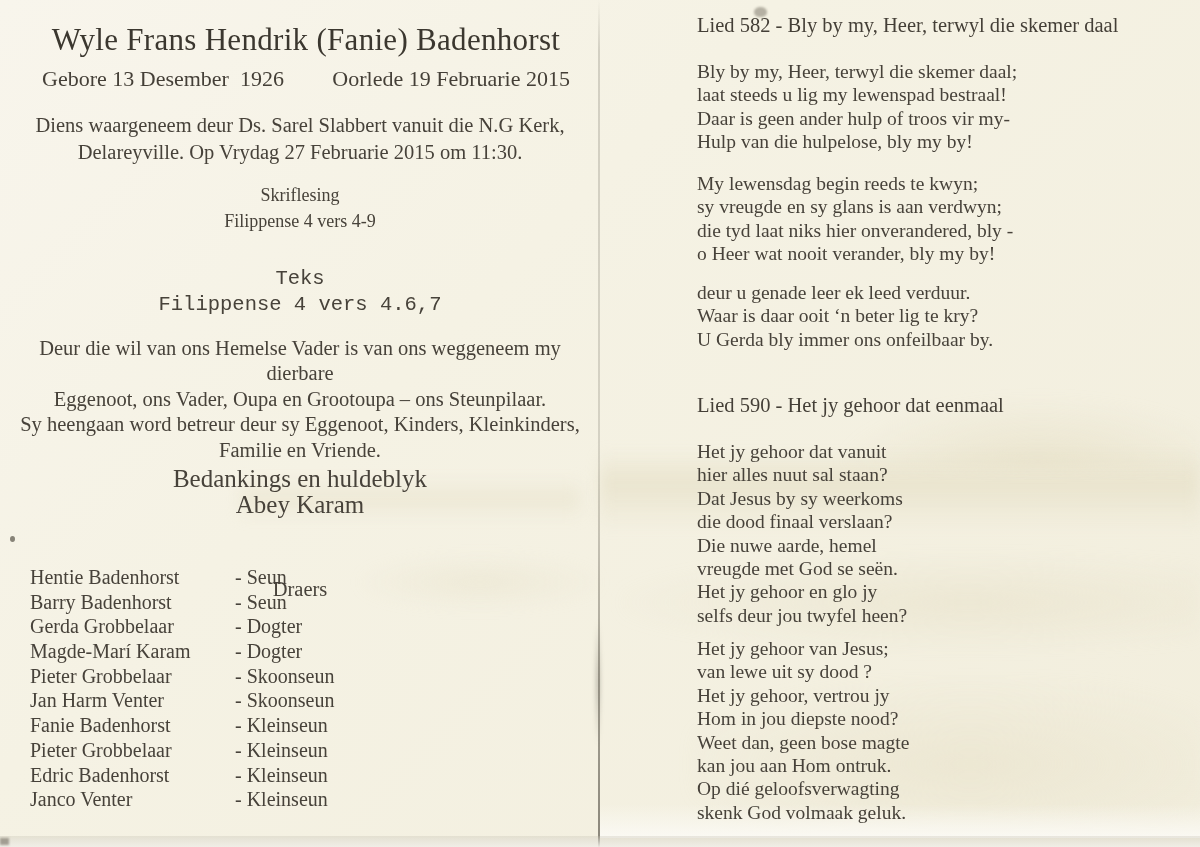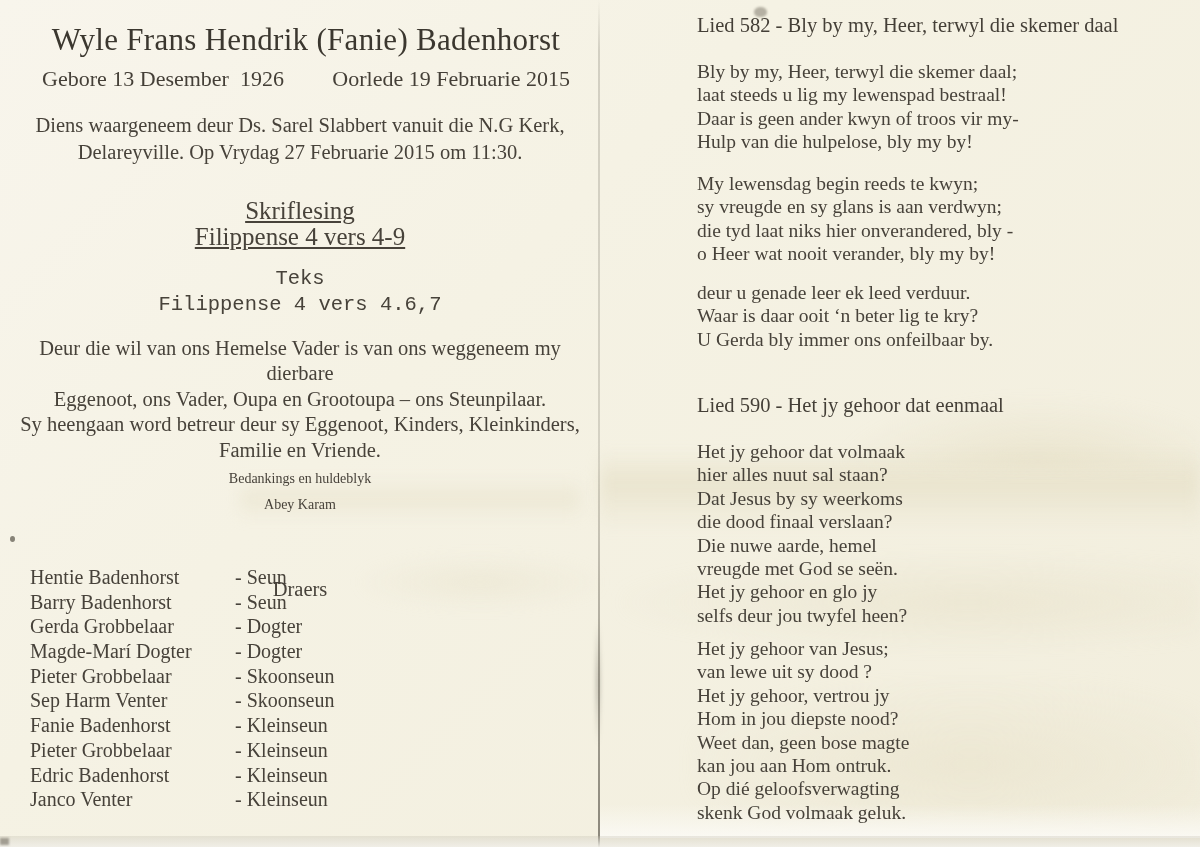--- a/index.html
+++ b/index.html
@@ -43,24 +43,24 @@
   .page-left{left:0;width:600px;}
   .page-right{left:600px;width:600px;border-radius:15px;}
   .abs{position:absolute;}
   .center{text-align:center;}
   
   .header{left:42px;top:22px;width:528px;}
   .title{font-size:31px;color:#3b372f;letter-spacing:.3px;white-space:nowrap;}
   .dates{display:flex;justify-content:space-between;margin-top:8px;font-size:22px;color:#443f37;}
   .dates span{white-space:pre;}
   .service{left:30px;top:112px;width:540px;font-size:20.5px;line-height:27px;}
-  .reading{left:30px;top:198px;width:540px;font-size:25px;line-height:26px;text-decoration:underline;}
+  .reading{left:30px;top:182px;width:540px;font-size:18px;line-height:26px;}
   .teks{left:30px;top:266px;width:540px;font-size:20.5px;line-height:26px;font-family:Liberation Mono, monospace;}
   .tribute{left:14px;top:336px;width:572px;font-size:20.5px;line-height:25.4px;}
-  .thanks{left:30px;top:466px;width:540px;font-size:14px;line-height:26px;}
+  .thanks{left:30px;top:466px;width:540px;font-size:25px;line-height:26px;}
   .bearers-heading{left:30px;top:542px;width:540px;font-size:20.5px;margin-top:36px;}
   .bearers{left:30px;top:566px;width:540px;font-size:20px;}
   .bearer-row{height:24.7px;white-space:nowrap;}
   .bearer-name{display:inline-block;width:200px;}
   
   .hymns{left:97px;top:0;width:460px;font-size:19.5px;}
   .hymn-title{position:absolute;white-space:nowrap;font-size:20.5px;color:#443f37;}
   .h1t{top:14px;}
   .h2t{top:394px;}
   .stanza{position:absolute;line-height:23.4px;white-space:nowrap;}
@@ -128,29 +128,29 @@
     </div>
     <div class="bearer-row">
       <span class="bearer-name">Barry Badenhorst</span>
       <span>- Seun</span>
     </div>
     <div class="bearer-row">
       <span class="bearer-name">Gerda Grobbelaar</span>
       <span>- Dogter</span>
     </div>
     <div class="bearer-row">
-      <span class="bearer-name">Magde-Marí Dogter</span>
+      <span class="bearer-name">Magde-Marí Karam</span>
       <span>- Dogter</span>
     </div>
     <div class="bearer-row">
       <span class="bearer-name">Pieter Grobbelaar</span>
       <span>- Skoonseun</span>
     </div>
     <div class="bearer-row">
-      <span class="bearer-name">Sep Harm Venter</span>
+      <span class="bearer-name">Jan Harm Venter</span>
       <span>- Skoonseun</span>
     </div>
     <div class="bearer-row">
       <span class="bearer-name">Fanie Badenhorst</span>
       <span>- Kleinseun</span>
     </div>
     <div class="bearer-row">
       <span class="bearer-name">Pieter Grobbelaar</span>
       <span>- Kleinseun</span>
     </div>
@@ -168,41 +168,41 @@
 
 <div class="page page-right">
   <div class="abs hymns" style="height:847px;">
 
     <div class="hymn-title h1t">Lied 582 - Bly by my, Heer, terwyl die skemer daal</div>
     <div class="smudge"></div>
 
     <div class="stanza s1">
       <div>Bly by my, Heer, terwyl die skemer daal;</div>
       <div>laat steeds u lig my lewenspad bestraal!</div>
-      <div>Daar is geen ander kwyn of troos vir my-</div>
+      <div>Daar is geen ander hulp of troos vir my-</div>
       <div>Hulp van die hulpelose, bly my by!</div>
     </div>
 
     <div class="stanza s2">
       <div>My lewensdag begin reeds te kwyn;</div>
       <div>sy vreugde en sy glans is aan verdwyn;</div>
       <div>die tyd laat niks hier onverandered, bly -</div>
       <div>o Heer wat nooit verander, bly my by!</div>
     </div>
 
     <div class="stanza s3">
       <div>deur u genade leer ek leed verduur.</div>
       <div>Waar is daar ooit ‘n beter lig te kry?</div>
       <div>U Gerda bly immer ons onfeilbaar by.</div>
     </div>
 
     <div class="hymn-title h2t">Lied 590 - Het jy gehoor dat eenmaal</div>
 
     <div class="stanza s4">
-      <div>Het jy gehoor dat volmaak</div>
+      <div>Het jy gehoor dat vanuit</div>
       <div>hier alles nuut sal staan?</div>
       <div>Dat Jesus by sy weerkoms</div>
       <div>die dood finaal verslaan?</div>
       <div>Die nuwe aarde, hemel</div>
       <div>vreugde met God se seën.</div>
       <div>Het jy gehoor en glo jy</div>
       <div>selfs deur jou twyfel heen?</div>
     </div>
 
     <div class="stanza s5">

